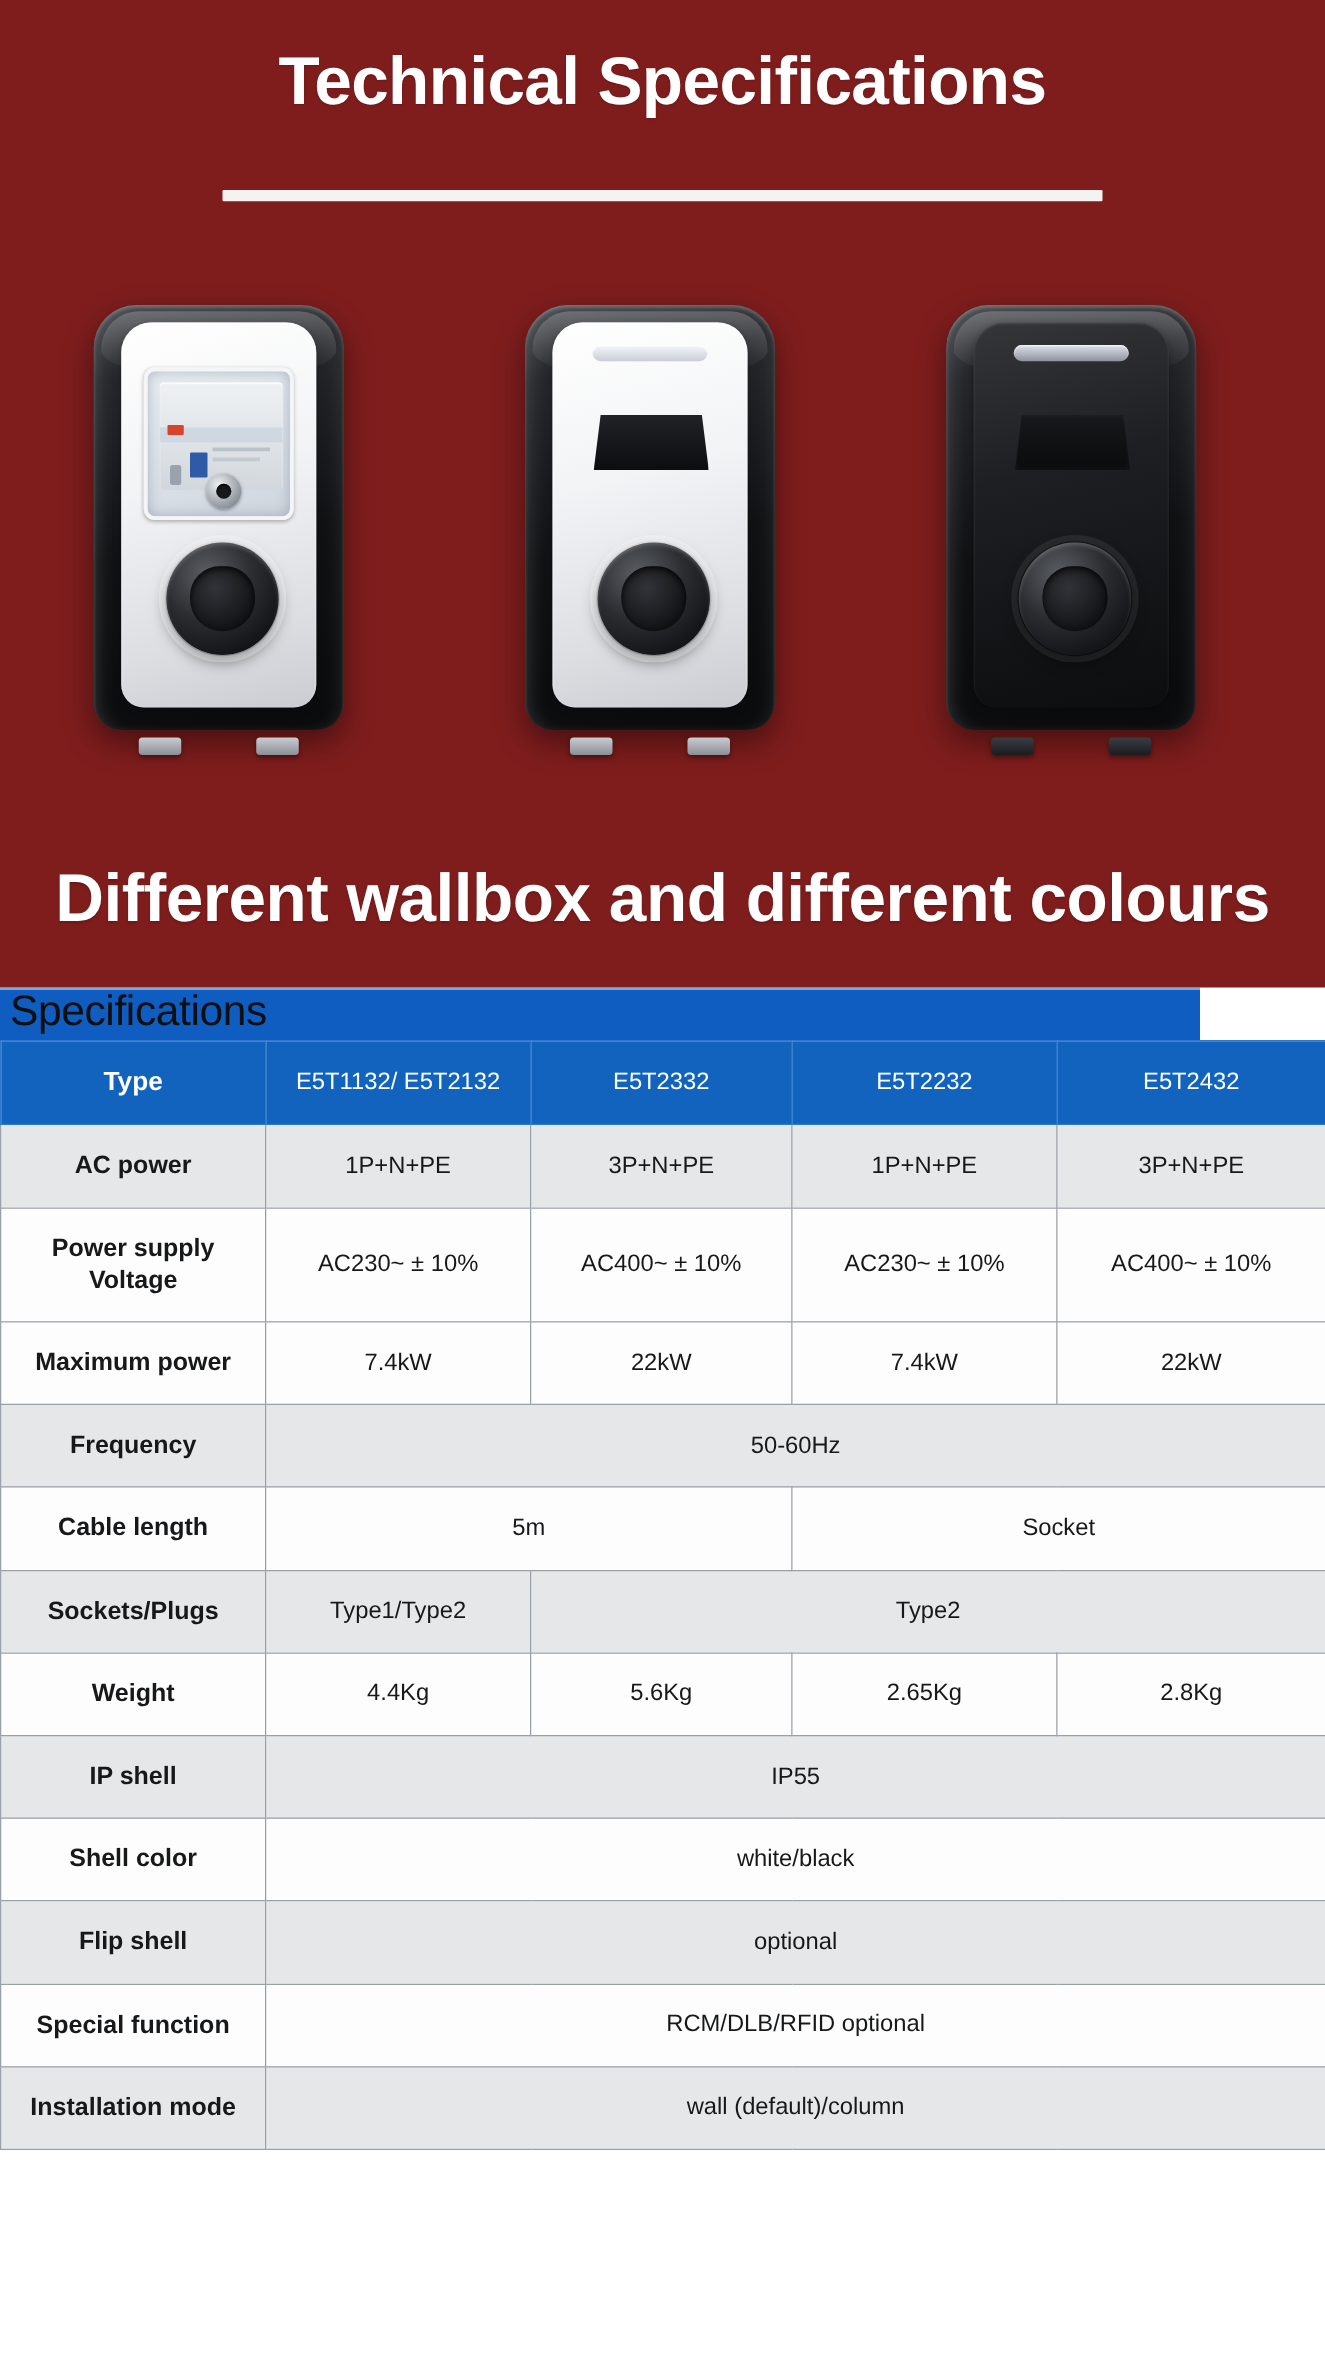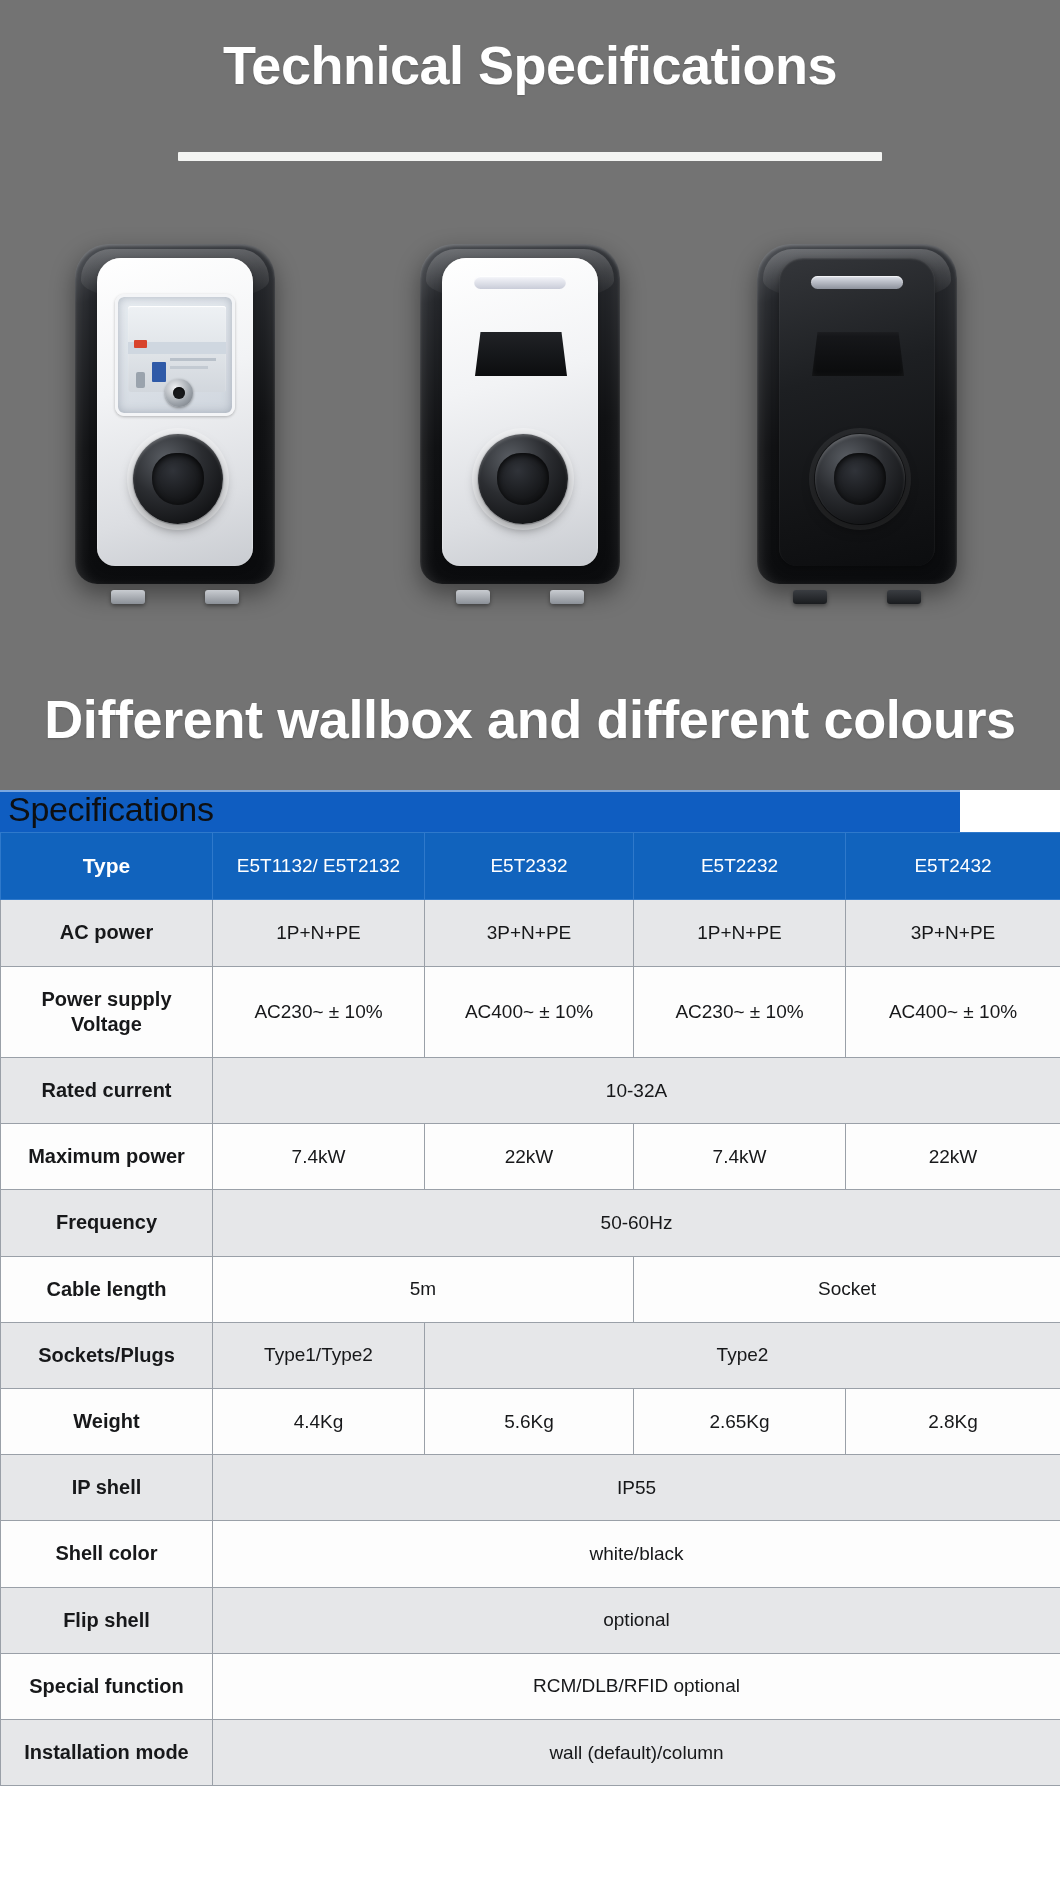--- a/index.html
+++ b/index.html
@@ -7,21 +7,21 @@
     width:1060px; height:1884px;
     font-family:"Liberation Sans", sans-serif;
     background:#ffffff;
     overflow:hidden;
   }
   .page { position:relative; width:1060px; height:1884px; }
 
   
   .hero {
     position:absolute; left:0; top:0; width:1060px; height:790px;
-    background:#737373;
+    background:#7f1d1d;
   }
   .hero-title {
     position:absolute; left:0; top:34px; width:1060px;
     text-align:center; color:#ffffff;
     font-size:54px; font-weight:bold; letter-spacing:-0.5px;
     text-shadow:0 1px 2px rgba(0,0,0,.18);
   }
   .hero-rule {
     position:absolute; left:178px; top:152px;
     width:704px; height:9px; background:#f3f4f2;
@@ -301,24 +301,20 @@
           <td class="norm">1P+N+PE</td>
           <td class="norm">3P+N+PE</td>
         </tr>
         <tr class="plain">
           <td class="rowhead tall">Power supply<br>Voltage</td>
           <td class="tall">AC230~ ± 10%</td>
           <td class="tall">AC400~ ± 10%</td>
           <td class="tall">AC230~ ± 10%</td>
           <td class="tall">AC400~ ± 10%</td>
         </tr>
-        <tr class="shade">
-          <td class="rowhead norm">Rated current</td>
-          <td class="norm" colspan="4">10-32A</td>
-        </tr>
         <tr class="plain">
           <td class="rowhead norm">Maximum power</td>
           <td class="norm">7.4kW</td>
           <td class="norm">22kW</td>
           <td class="norm">7.4kW</td>
           <td class="norm">22kW</td>
         </tr>
         <tr class="shade">
           <td class="rowhead norm">Frequency</td>
           <td class="norm" colspan="4">50-60Hz</td>

